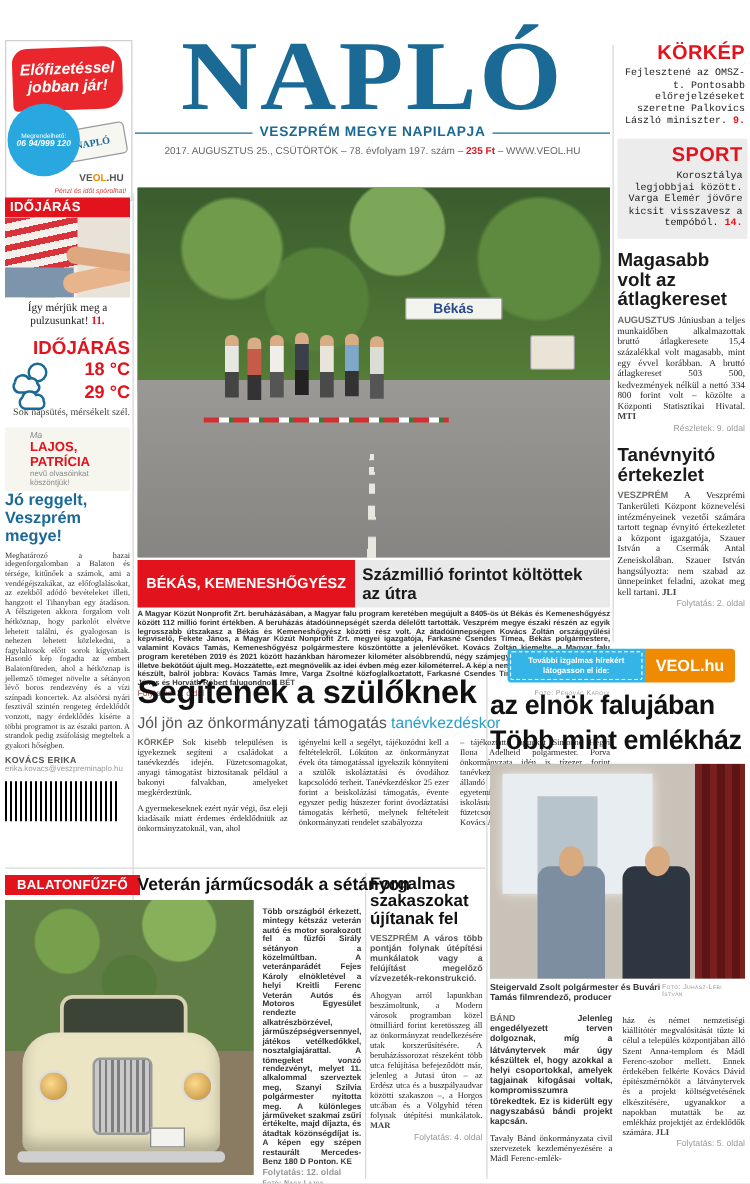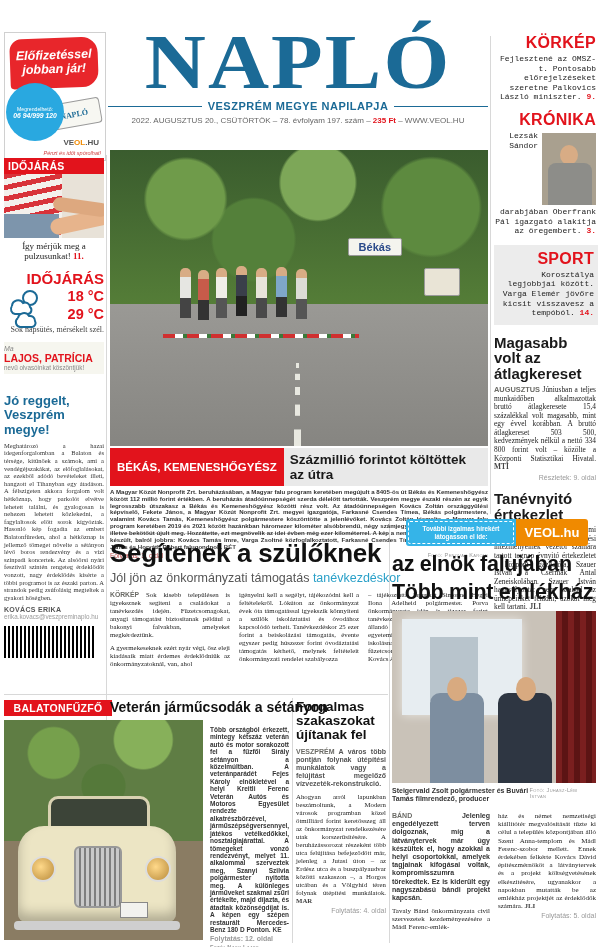--- a/index.html
+++ b/index.html
@@ -65,21 +65,21 @@
   .hp-arm1{position:absolute;right:-6px;bottom:8px;width:60px;height:16px;border-radius:8px;
            background:#e7b48c;transform:rotate(-12deg);}
   .hp-arm2{position:absolute;right:-4px;bottom:24px;width:55px;height:14px;border-radius:8px;
            background:#dda87f;transform:rotate(8deg);}
   .health-cap{font-family:"Liberation Serif",serif;font-size:9px;line-height:1.15;margin:3px 0 8px;text-align:center;}
   .w-title{font-size:15px;font-weight:bold;color:#e2131c;text-align:right;}
   .w-temp{font-size:14.5px;font-weight:bold;color:#e2131c;text-align:right;line-height:1.25;}
   .w-desc{font-family:"Liberation Serif",serif;font-size:8px;color:#444;text-align:right;margin-top:2px;}
   .w-icon{position:absolute;left:0;top:16px;}
   .weather{position:relative;margin-bottom:8px;}
-  .nameday{background:#f6f6ef;padding:3px 0;margin-bottom:20px;}
+  .nameday{background:#f6f6ef;padding:3px 20px;margin-bottom:0;}
   .nd-ma{font-size:7px;font-style:italic;color:#888;}
   .nd-names{font-size:10.5px;font-weight:bold;color:#e2131c;}
   .nd-greet{font-size:6.3px;color:#888;}
   .morning-title{font-size:13px;font-weight:bold;color:#1b6a96;line-height:1.1;margin-bottom:5px;}
   .morning-body{font-family:"Liberation Serif",serif;font-size:6.5px;line-height:1.17;color:#333;text-align:justify;}
   .author{font-size:7px;font-weight:bold;color:#555;margin-top:5px;letter-spacing:.3px;}
   .email{font-size:6.3px;color:#999;}
   .barcode{margin-top:6px;width:90px;height:32px;
            background:repeating-linear-gradient(90deg,#000 0 2px,#fff 2px 4px);}
 
@@ -91,21 +91,21 @@
                        radial-gradient(circle at 55% 20%,#7da758 0 15%,transparent 16%),
                        radial-gradient(circle at 85% 35%,#5d8a3f 0 14%,transparent 15%),
                        radial-gradient(circle at 38% 55%,#54803a 0 16%,transparent 17%),
                        linear-gradient(#3a5c2e,#567f38);}
   .mp-road{position:absolute;left:0;bottom:0;width:100%;height:48%;
            background:linear-gradient(#9a9995,#868581);}
   .mp-centerline{position:absolute;left:49%;bottom:0;width:5px;height:34%;
                  background:repeating-linear-gradient(#e8e8e0 0 10px,transparent 10px 20px);
                  transform:perspective(60px) rotateX(28deg);}
   .mp-sign{position:absolute;right:86px;top:88px;background:#f4f4ee;border:1px solid #999;
-           padding:2px 10px;font-weight:bold;font-size:11px;color:#2a4a8a;border-radius:2px;}
+           padding:2px 22px;font-weight:bold;font-size:11px;color:#2a4a8a;border-radius:2px;}
   .mp-sign2{position:absolute;right:28px;top:118px;width:34px;height:26px;background:#e9e4d6;
             border:1px solid #999;border-radius:2px;}
   .mp-ribbon{position:absolute;left:14%;top:62%;width:52%;height:4px;
              background:repeating-linear-gradient(90deg,#d03030 0 12px,#fff 12px 20px,#3a7a3a 20px 24px);}
   .person{position:absolute;width:11px;height:50px;border-radius:5px 5px 0 0;}
 
   
   .leadwrap{left:110px;top:448px;width:378px;}
   .lead-row{display:flex;align-items:stretch;}
   .lead-label{background:#e2131c;color:#fff;font-weight:bold;font-size:11.5px;
@@ -200,44 +200,34 @@
     <div class="promo-tag">Pénzt és időt spórolhat!</div>
   </div>
 
   <div class="abs masthead">
     <div class="mast-title">NAPLÓ</div>
     <div class="mast-sub">
       <span class="ln"></span>
       <span class="tx">VESZPRÉM MEGYE NAPILAPJA</span>
       <span class="ln"></span>
     </div>
-    <div class="dateline"><span>2022. AUGUSZTUS 20., CSÜTÖRTÖK – 78. évfolyam 197. szám – </span><span class="price">235 Ft</span><span> – WWW.VEOL.HU</span></div>
+    <div class="dateline"><span>2017. AUGUSZTUS 25., CSÜTÖRTÖK – 78. évfolyam 197. szám – </span><span class="price">235 Ft</span><span> – WWW.VEOL.HU</span></div>
   </div>
 
   <div class="divider" style="left:106px;top:155px;width:1px;height:785px;"></div>
   <div class="divider" style="left:490px;top:36px;width:1px;height:478px;"></div>
   <div class="divider" style="left:389px;top:518px;width:1px;height:425px;"></div>
   <div class="divider" style="left:292px;top:698px;width:1px;height:245px;"></div>
   <div class="divider" style="left:4px;top:694px;width:384px;height:1px;"></div>
   <div class="divider" style="left:110px;top:533px;width:278px;height:1px;"></div>
 
   <div class="abs rightcol">
     <div class="tr-sec">
       <div class="tr-title">KÖRKÉP</div>
       <div class="tr-text"><span>Fejlesztené az OMSZ-t. Pontosabb előrejelzéseket szeretne Palkovics László miniszter. </span><span class="tr-page">9.</span></div>
-    </div>
-    <div class="tr-sec">
-      <div class="tr-title">KRÓNIKA</div>
-      <div class="tr-text">
-        <span class="tr-photo">
-            <span class="head"></span>
-            <span class="torso"></span>
-          </span>
-        <span>Lezsák Sándor darabjában Oberfrank Pál igazgató alakítja az öregembert. </span><span class="tr-page">3.</span>
-      </div>
     </div>
     <div class="tr-sec sport-box">
       <div class="tr-title">SPORT</div>
       <div class="tr-text"><span>Korosztálya legjobbjai között. Varga Elemér jövőre kicsit visszavesz a tempóból. </span><span class="tr-page">14.</span></div>
     </div>
 
     <div>
       <div class="ra-head">Magasabb volt az átlagkereset</div>
       <div class="ra-body"><span class="tagword">AUGUSZTUS</span><span> Júniusban a teljes munkaidőben alkalmazottak bruttó átlagkeresete 15,4 százalékkal volt magasabb, mint egy évvel korábban. A bruttó átlagkereset 503 500, kedvezmények nélkül a nettó 334 800 forint volt – közölte a Központi Statisztikai Hivatal. </span><span class="sig">MTI</span></div>
       <div class="more">Részletek: 9. oldal</div>

